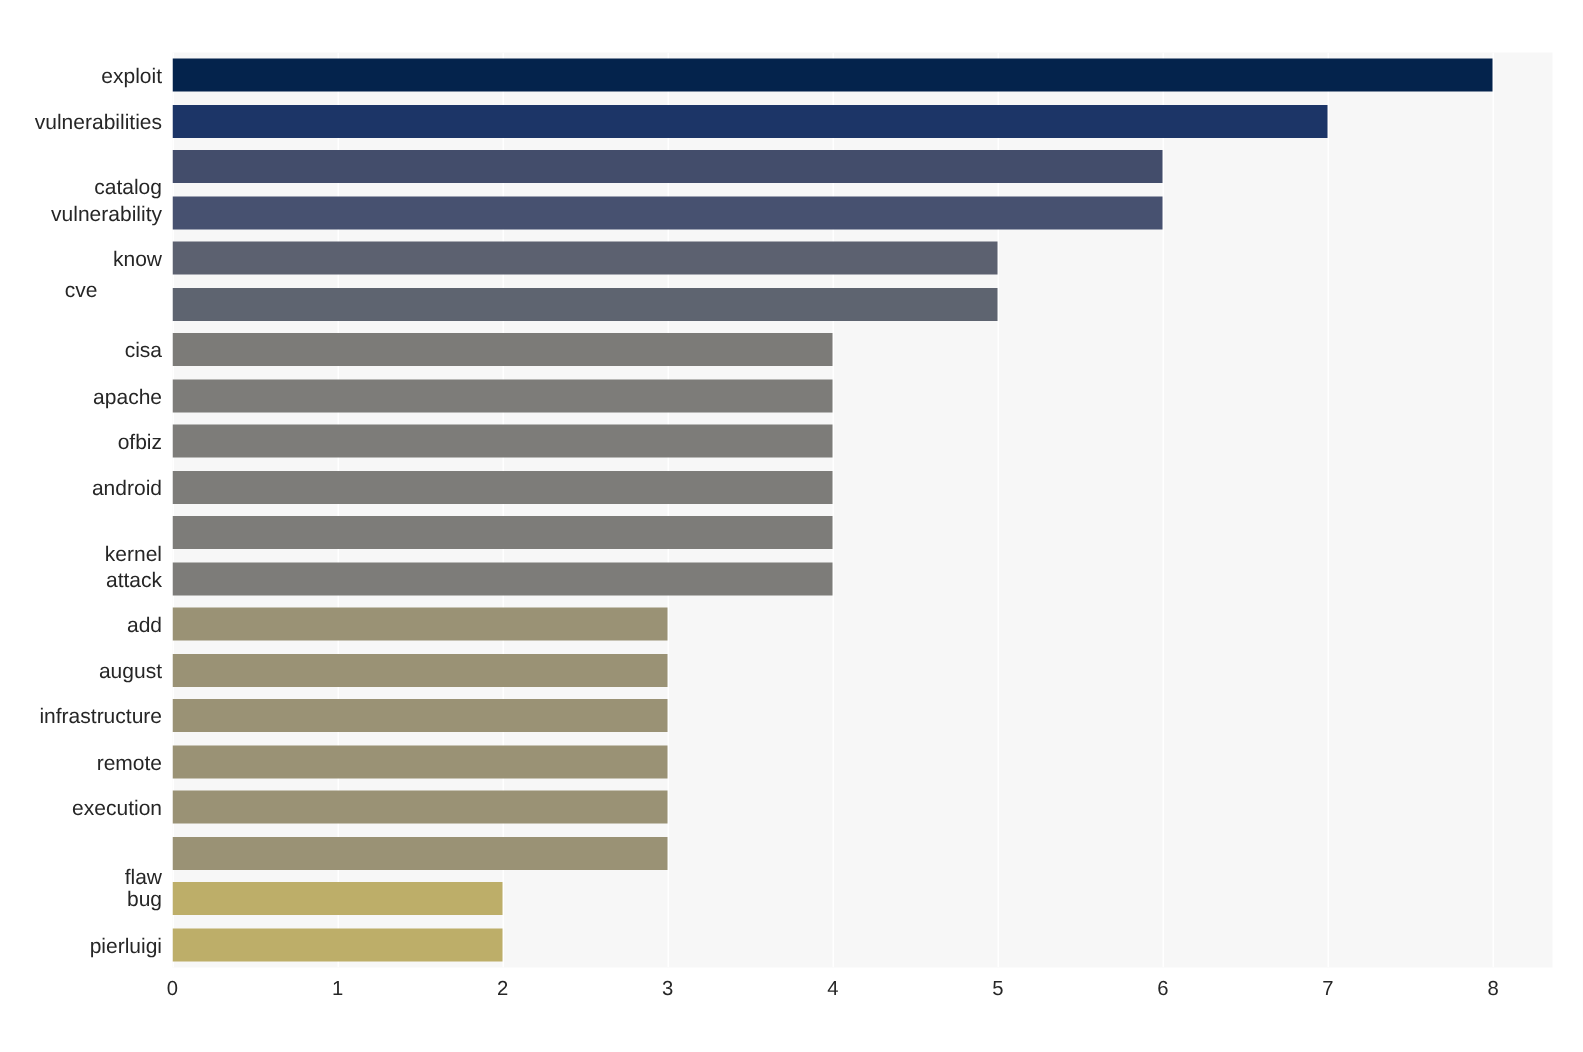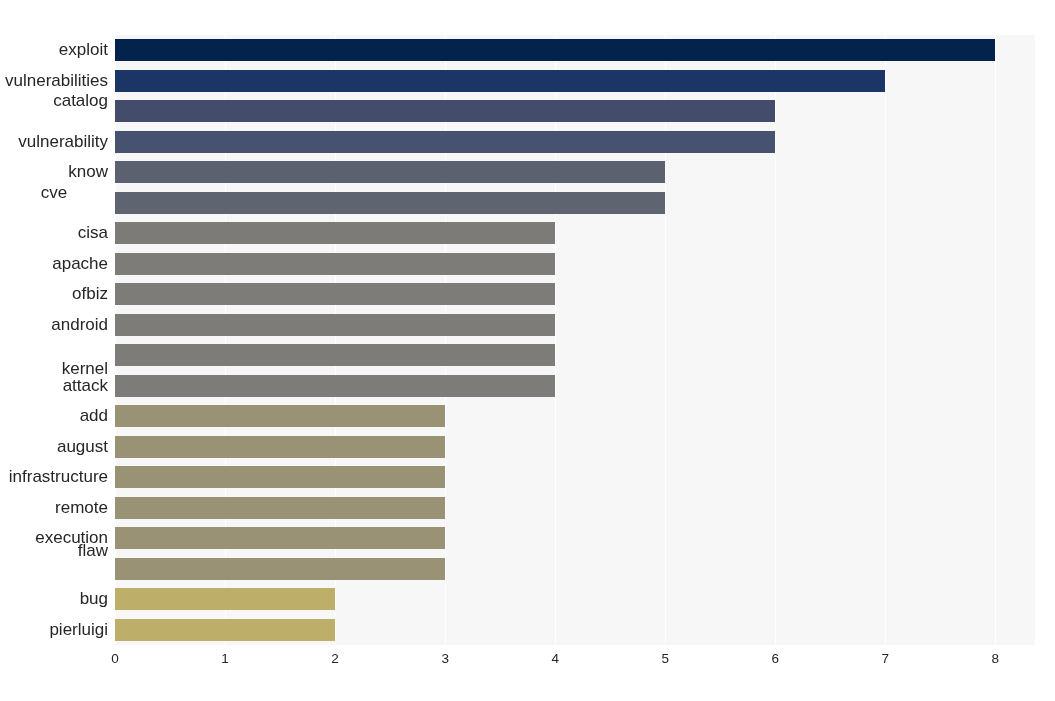--- a/index.html
+++ b/index.html
@@ -73,21 +73,21 @@
     top: 0;
     height: 22px;
   }
 
   
   .ytick {
     position: absolute;
     right: 0;
     width: 108px;
     text-align: right;
-    font-size: 17px;
+    font-size: 14px;
     color: #262626;
     line-height: 14px;
   }
   #ytick-layer {
     position: absolute;
     left: 0;
     top: 35px;
     width: 108px;
     height: 610px;
   }
@@ -123,36 +123,36 @@
 </style>
 </head>
 <body>
 
 <div id="figure">
 
 
   <div id="ytick-layer">
       <div class="ytick" style="top: 8.25px;">exploit</div>
       <div class="ytick" style="top: 38.75px;">vulnerabilities</div>
-      <div class="ytick" style="top: 59px;">catalog</div>
+      <div class="ytick" style="top: 82px;">catalog</div>
       <div class="ytick" style="top: 99.75px;">vulnerability</div>
       <div class="ytick" style="top: 130.25px;">know</div>
       <div class="ytick" style="top: 151px; text-align: center;">cve</div>
       <div class="ytick" style="top: 191.25px;">cisa</div>
       <div class="ytick" style="top: 221.75px;">apache</div>
       <div class="ytick" style="top: 252.25px;">ofbiz</div>
       <div class="ytick" style="top: 282.75px;">android</div>
       <div class="ytick" style="top: 313.25px; margin-top: 14px;">kernel</div>
       <div class="ytick" style="top: 343.75px;">attack</div>
       <div class="ytick" style="top: 374.25px;">add</div>
       <div class="ytick" style="top: 404.75px;">august</div>
       <div class="ytick" style="top: 435.25px;">infrastructure</div>
       <div class="ytick" style="top: 465.75px;">remote</div>
       <div class="ytick" style="top: 496.25px; margin-left: 26px;">execution</div>
-      <div class="ytick" style="top: 509px;">flaw</div>
+      <div class="ytick" style="top: 542px;">flaw</div>
       <div class="ytick" style="top: 557.25px;">bug</div>
       <div class="ytick" style="top: 587.75px;">pierluigi</div>
     </div>
 
   <div id="plot-area">
     <div id="gridlines">
         <div class="gridline" style="left: 0px;"></div>
         <div class="gridline" style="left: 110.048px;"></div>
         <div class="gridline" style="left: 220.096px;"></div>
         <div class="gridline" style="left: 330.144px;"></div>

